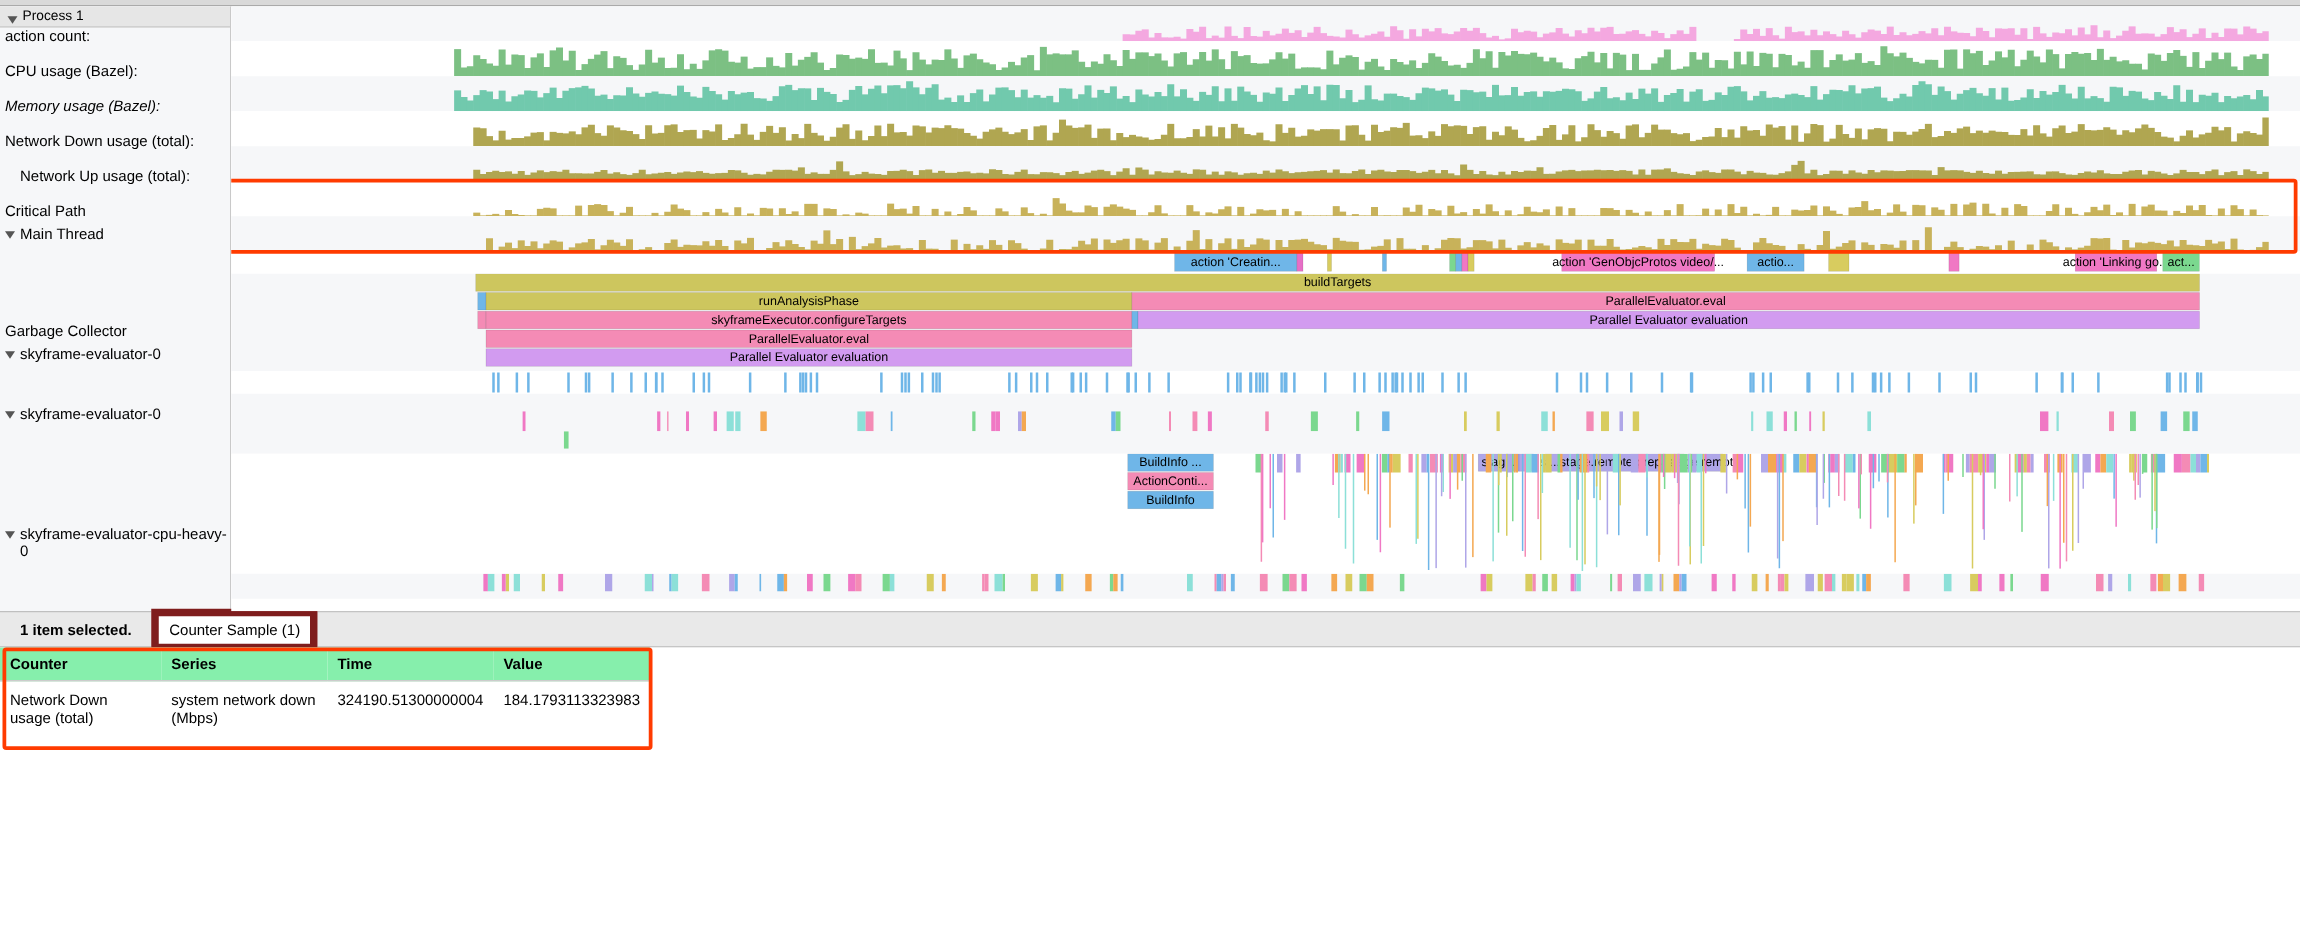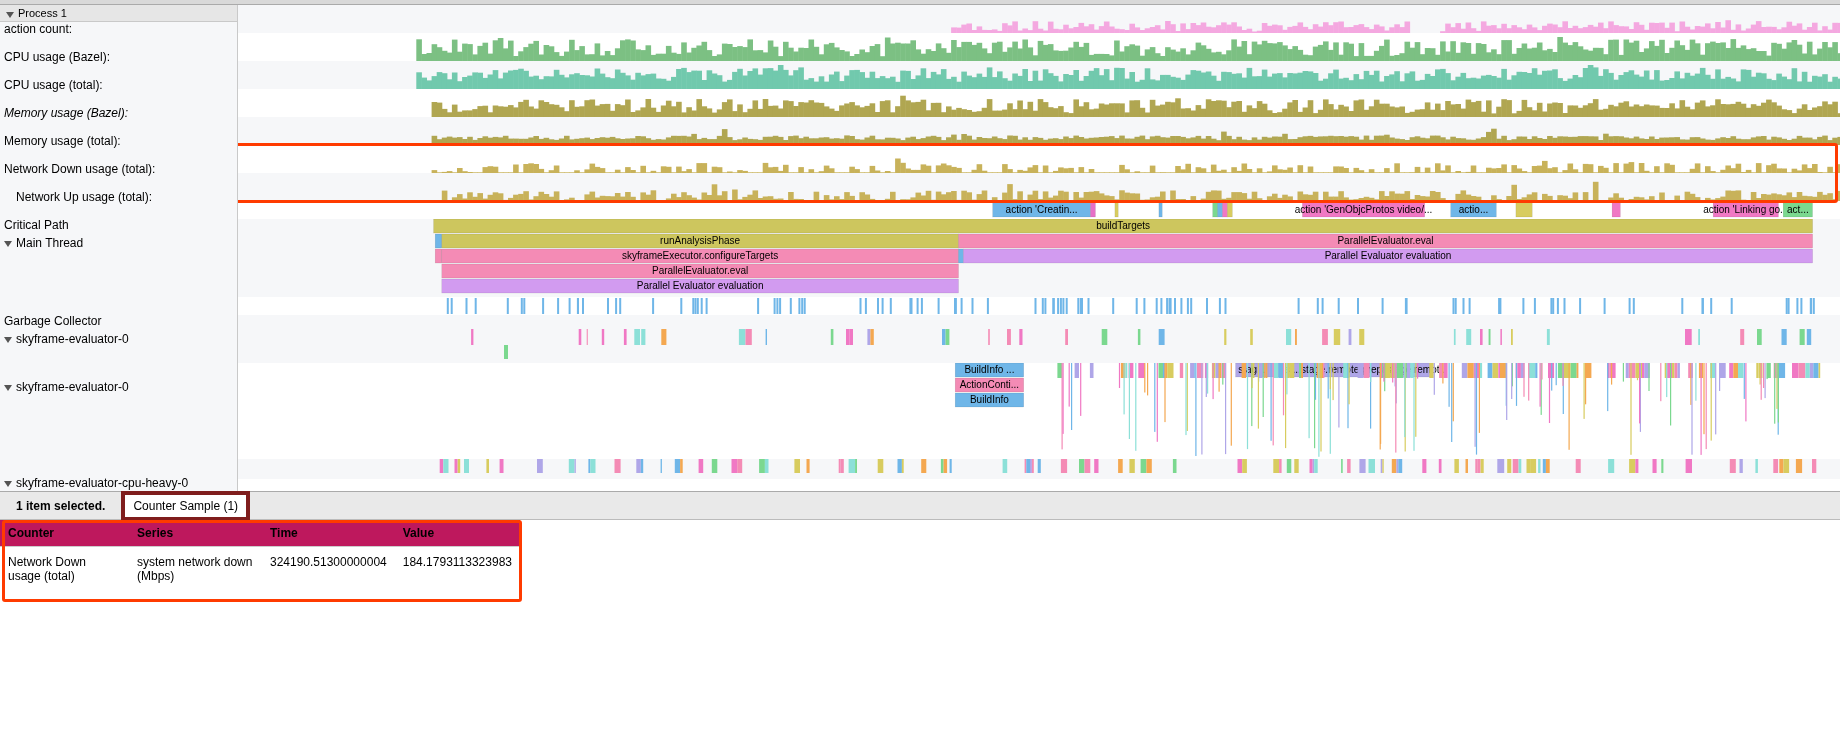--- a/index.html
+++ b/index.html
@@ -1,35 +1,35 @@
 <!DOCTYPE html>
 <html><head>
 <meta charset="utf-8">
 <style>
 * { box-sizing: border-box; margin: 0; padding: 0; }
 html, body { width: 1840px; height: 742px; font-family: Arial, Helvetica, sans-serif; font-size: 12px; color: #000; background: #fff; overflow: hidden; }
 .viewport { width: 1840px; height: 742px; display: flex; flex-direction: column; }
 .top-strip { height: 5px; background: #d9d9d9; border-bottom: 1px solid #aaa; }
 .main-area { flex: 1 1 auto; display: flex; flex-direction: row; overflow: hidden; }
-.sidebar { width: 238px; background: #f6f7f9; border-right: 1px solid #c9c9c9; display: flex; flex-direction: column; }
+.sidebar { width: 185px; background: #f6f7f9; border-right: 1px solid #c9c9c9; display: flex; flex-direction: column; }
 .process-header { background: #e6e6e6; border-bottom: 1px solid #c9c9c9; padding: 2px 6px; font-size: 11px; display: flex; align-items: center; gap: 4px; }
 .sidebar-row { padding-left: 4px; display: flex; align-items: flex-start; gap: 4px; }
 .caret { width: 0; height: 0; border-left: 4px solid transparent; border-right: 4px solid transparent; border-top: 6px solid #555; margin-top: 5px; flex-shrink: 0; }
 .tracks { flex: 1 1 auto; position: relative; overflow: hidden; background: #fff; }
 .track { position: absolute; left: 0; right: 0; }
 .track.even { background: #f6f7f9; }
 .track.odd { background: #fff; }
 .highlight-box { position: absolute; border: 3px solid #ff3b00; border-radius: 3px; pointer-events: none; }
 .details-panel { height: 253px; border-top: 1px solid #aaa; display: flex; flex-direction: column; }
 .details-tabs { height: 28px; background: #e9e9e9; border-bottom: 1px solid #bbb; display: flex; align-items: center; padding: 0 6px; gap: 6px; }
 .selection-summary { font-weight: bold; font-size: 12px; padding: 4px 10px; }
-.tab-btn { border: 4px solid #7f1d1d; background: #fff; padding: 4px 8px; font-size: 12px; cursor: pointer; }
+.tab-btn { border: 6px solid #7f1d1d; background: #fff; padding: 4px 8px; font-size: 12px; cursor: pointer; }
 .details-body { flex: 1 1 auto; background: #fff; position: relative; }
 .details-table { width: 520px; border-collapse: collapse; }
-.details-table th { text-align: left; font-weight: bold; background: #be185d; border-bottom: 1px solid #ccc; padding: 6px 8px; font-size: 12px; }
+.details-table th { text-align: left; font-weight: bold; background: #86efac; border-bottom: 1px solid #ccc; padding: 6px 8px; font-size: 12px; }
 .details-table td { padding: 8px 8px; font-size: 12px; vertical-align: top; }
 .details-highlight { position: absolute; border: 3px solid #ff3b00; border-radius: 3px; pointer-events: none; }
 svg { display: block; }
 .span-rect { stroke: rgba(0,0,0,0.15); stroke-width: 0.5; }
 .span-text { font-size: 10px; font-family: Arial, Helvetica, sans-serif; fill: #000; pointer-events: none; }
 </style>
 </head>
 <body>
 
 <div class="viewport">
@@ -40,28 +40,22 @@
         <span class="caret"></span>
         <span>Process 1</span>
       </div>
       <div id="sidebar-rows">
           <div class="sidebar-row" style="height: 28px;">
             <span>action count:</span>
           </div>
           <div class="sidebar-row" style="height: 28px;">
             <span>CPU usage (Bazel):</span>
           </div>
-          <div class="sidebar-row" style="height: 28px;">
-            <span>CPU usage (total):</span>
-          </div>
           <div class="sidebar-row" style="height: 28px; font-style: italic;">
             <span>Memory usage (Bazel):</span>
-          </div>
-          <div class="sidebar-row" style="height: 28px;">
-            <span>Memory usage (total):</span>
           </div>
           <div class="sidebar-row" style="height: 28px;">
             <span>Network Down usage (total):</span>
           </div>
           <div class="sidebar-row" style="height: 28px; padding-left: 16px;">
             <span>Network Up usage (total):</span>
           </div>
           <div class="sidebar-row" style="height: 18px;">
             <span>Critical Path</span>
           </div>

